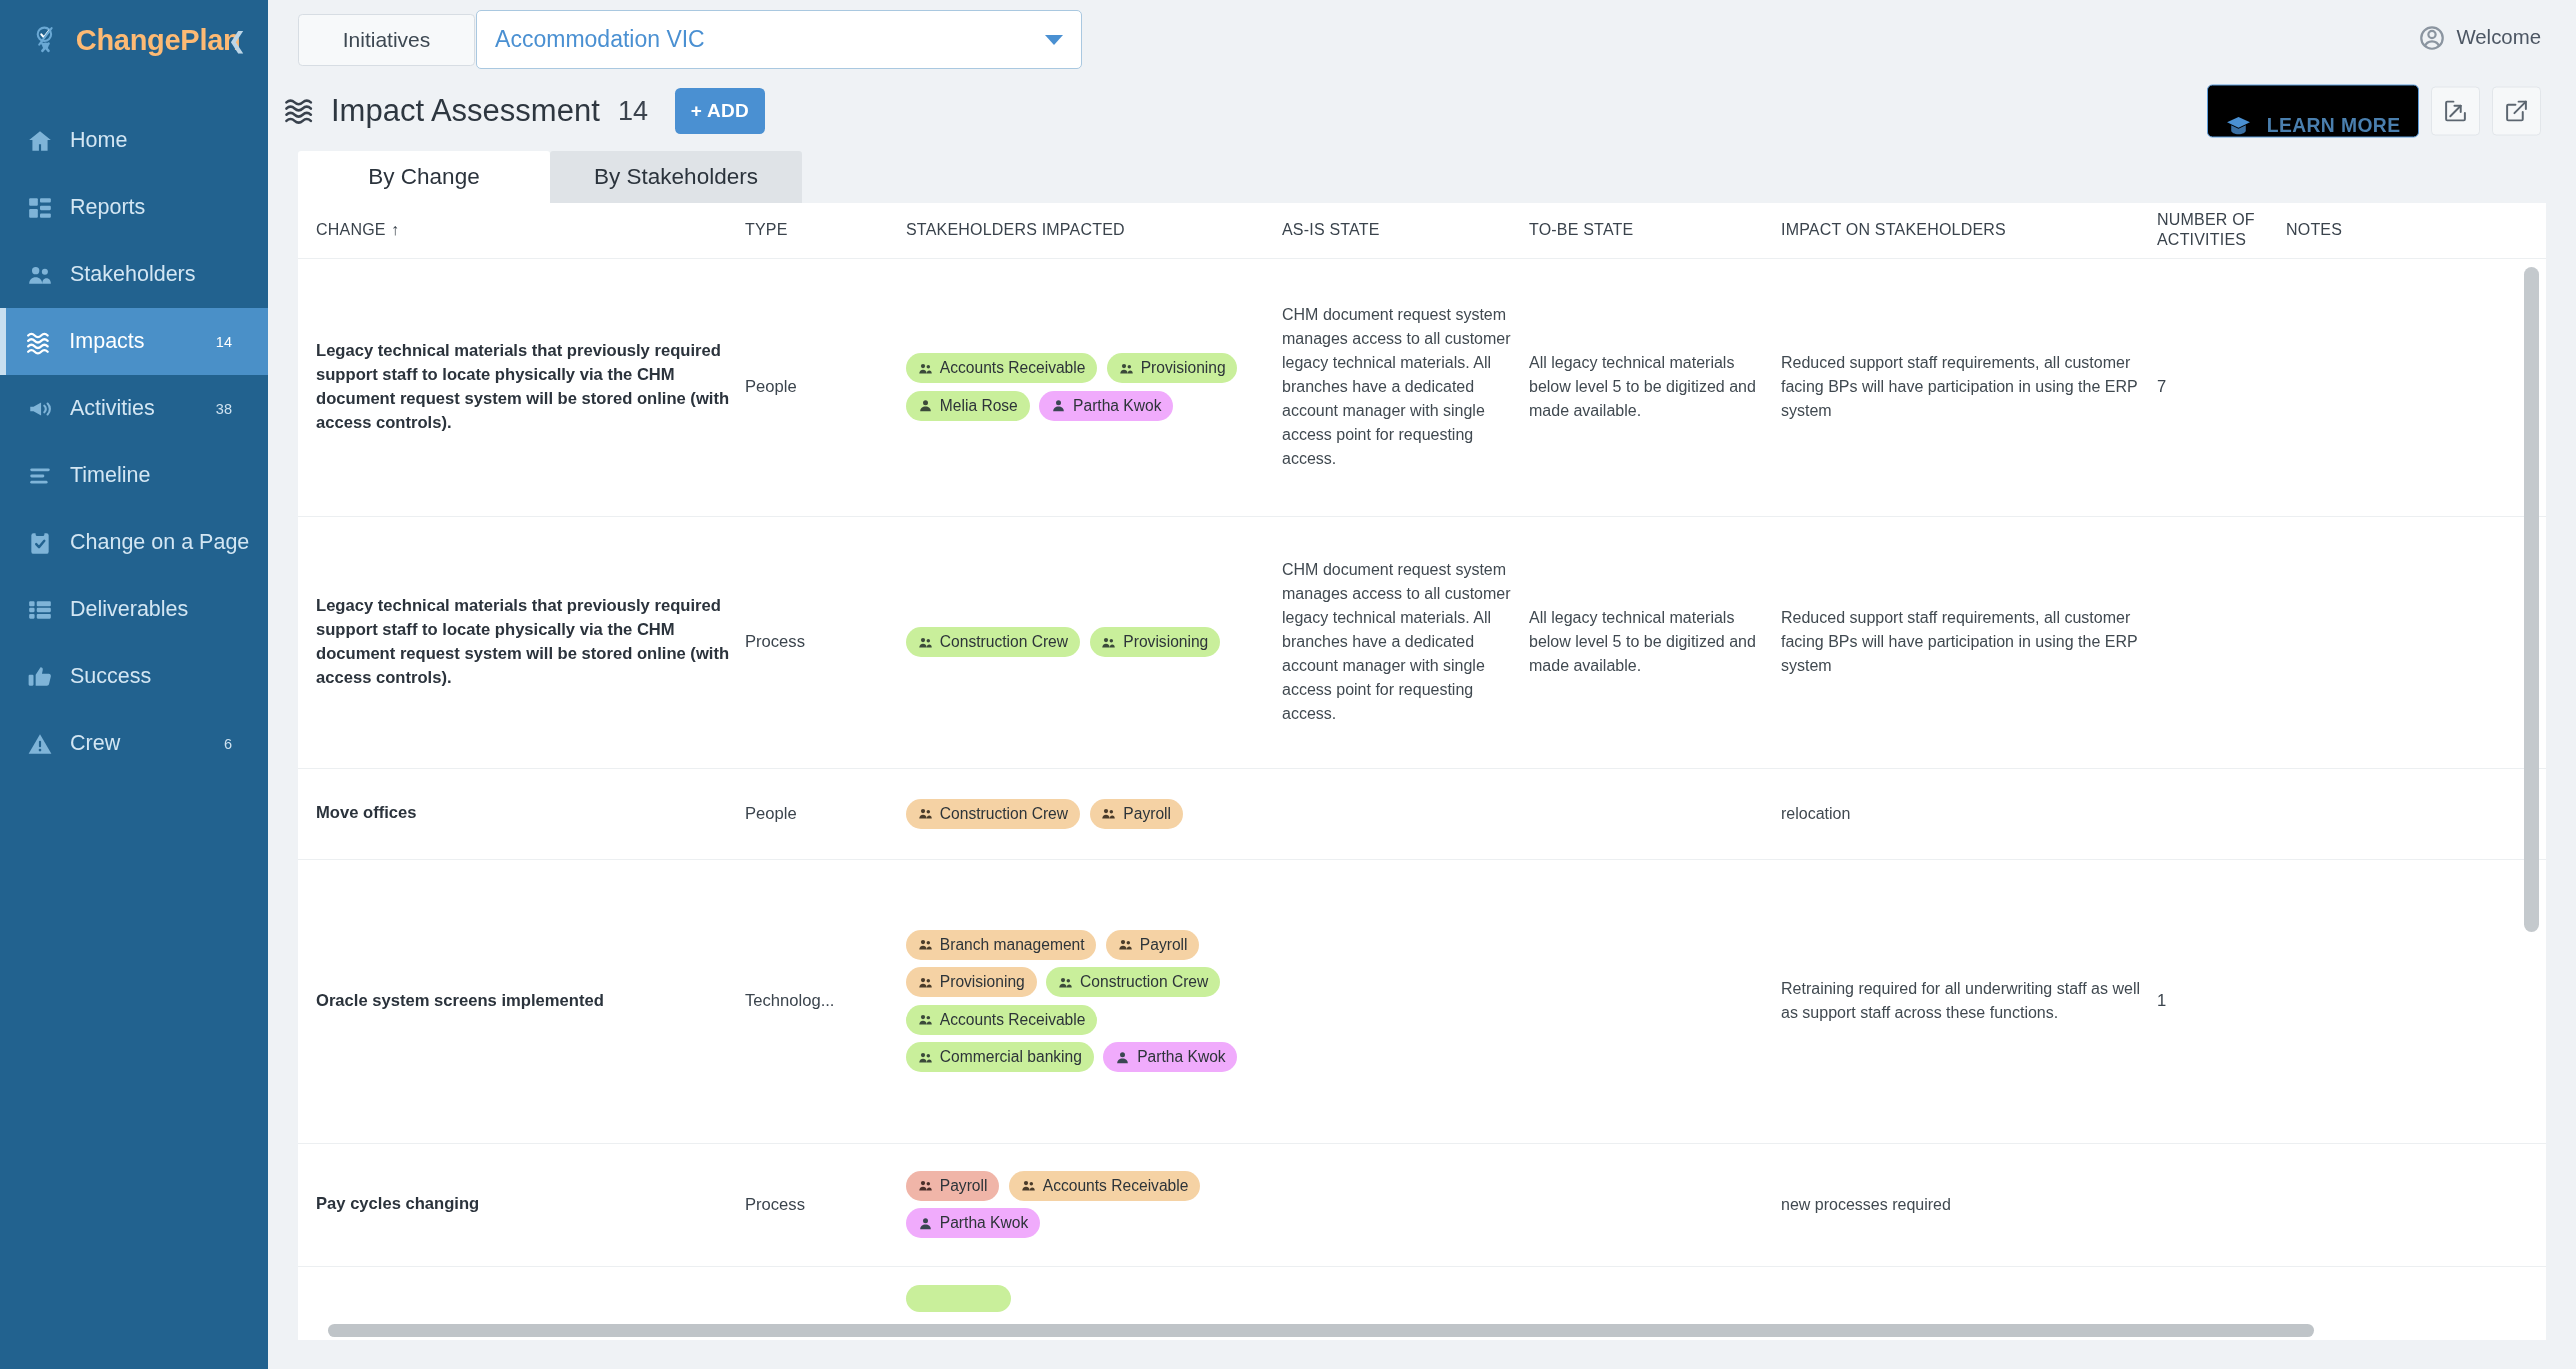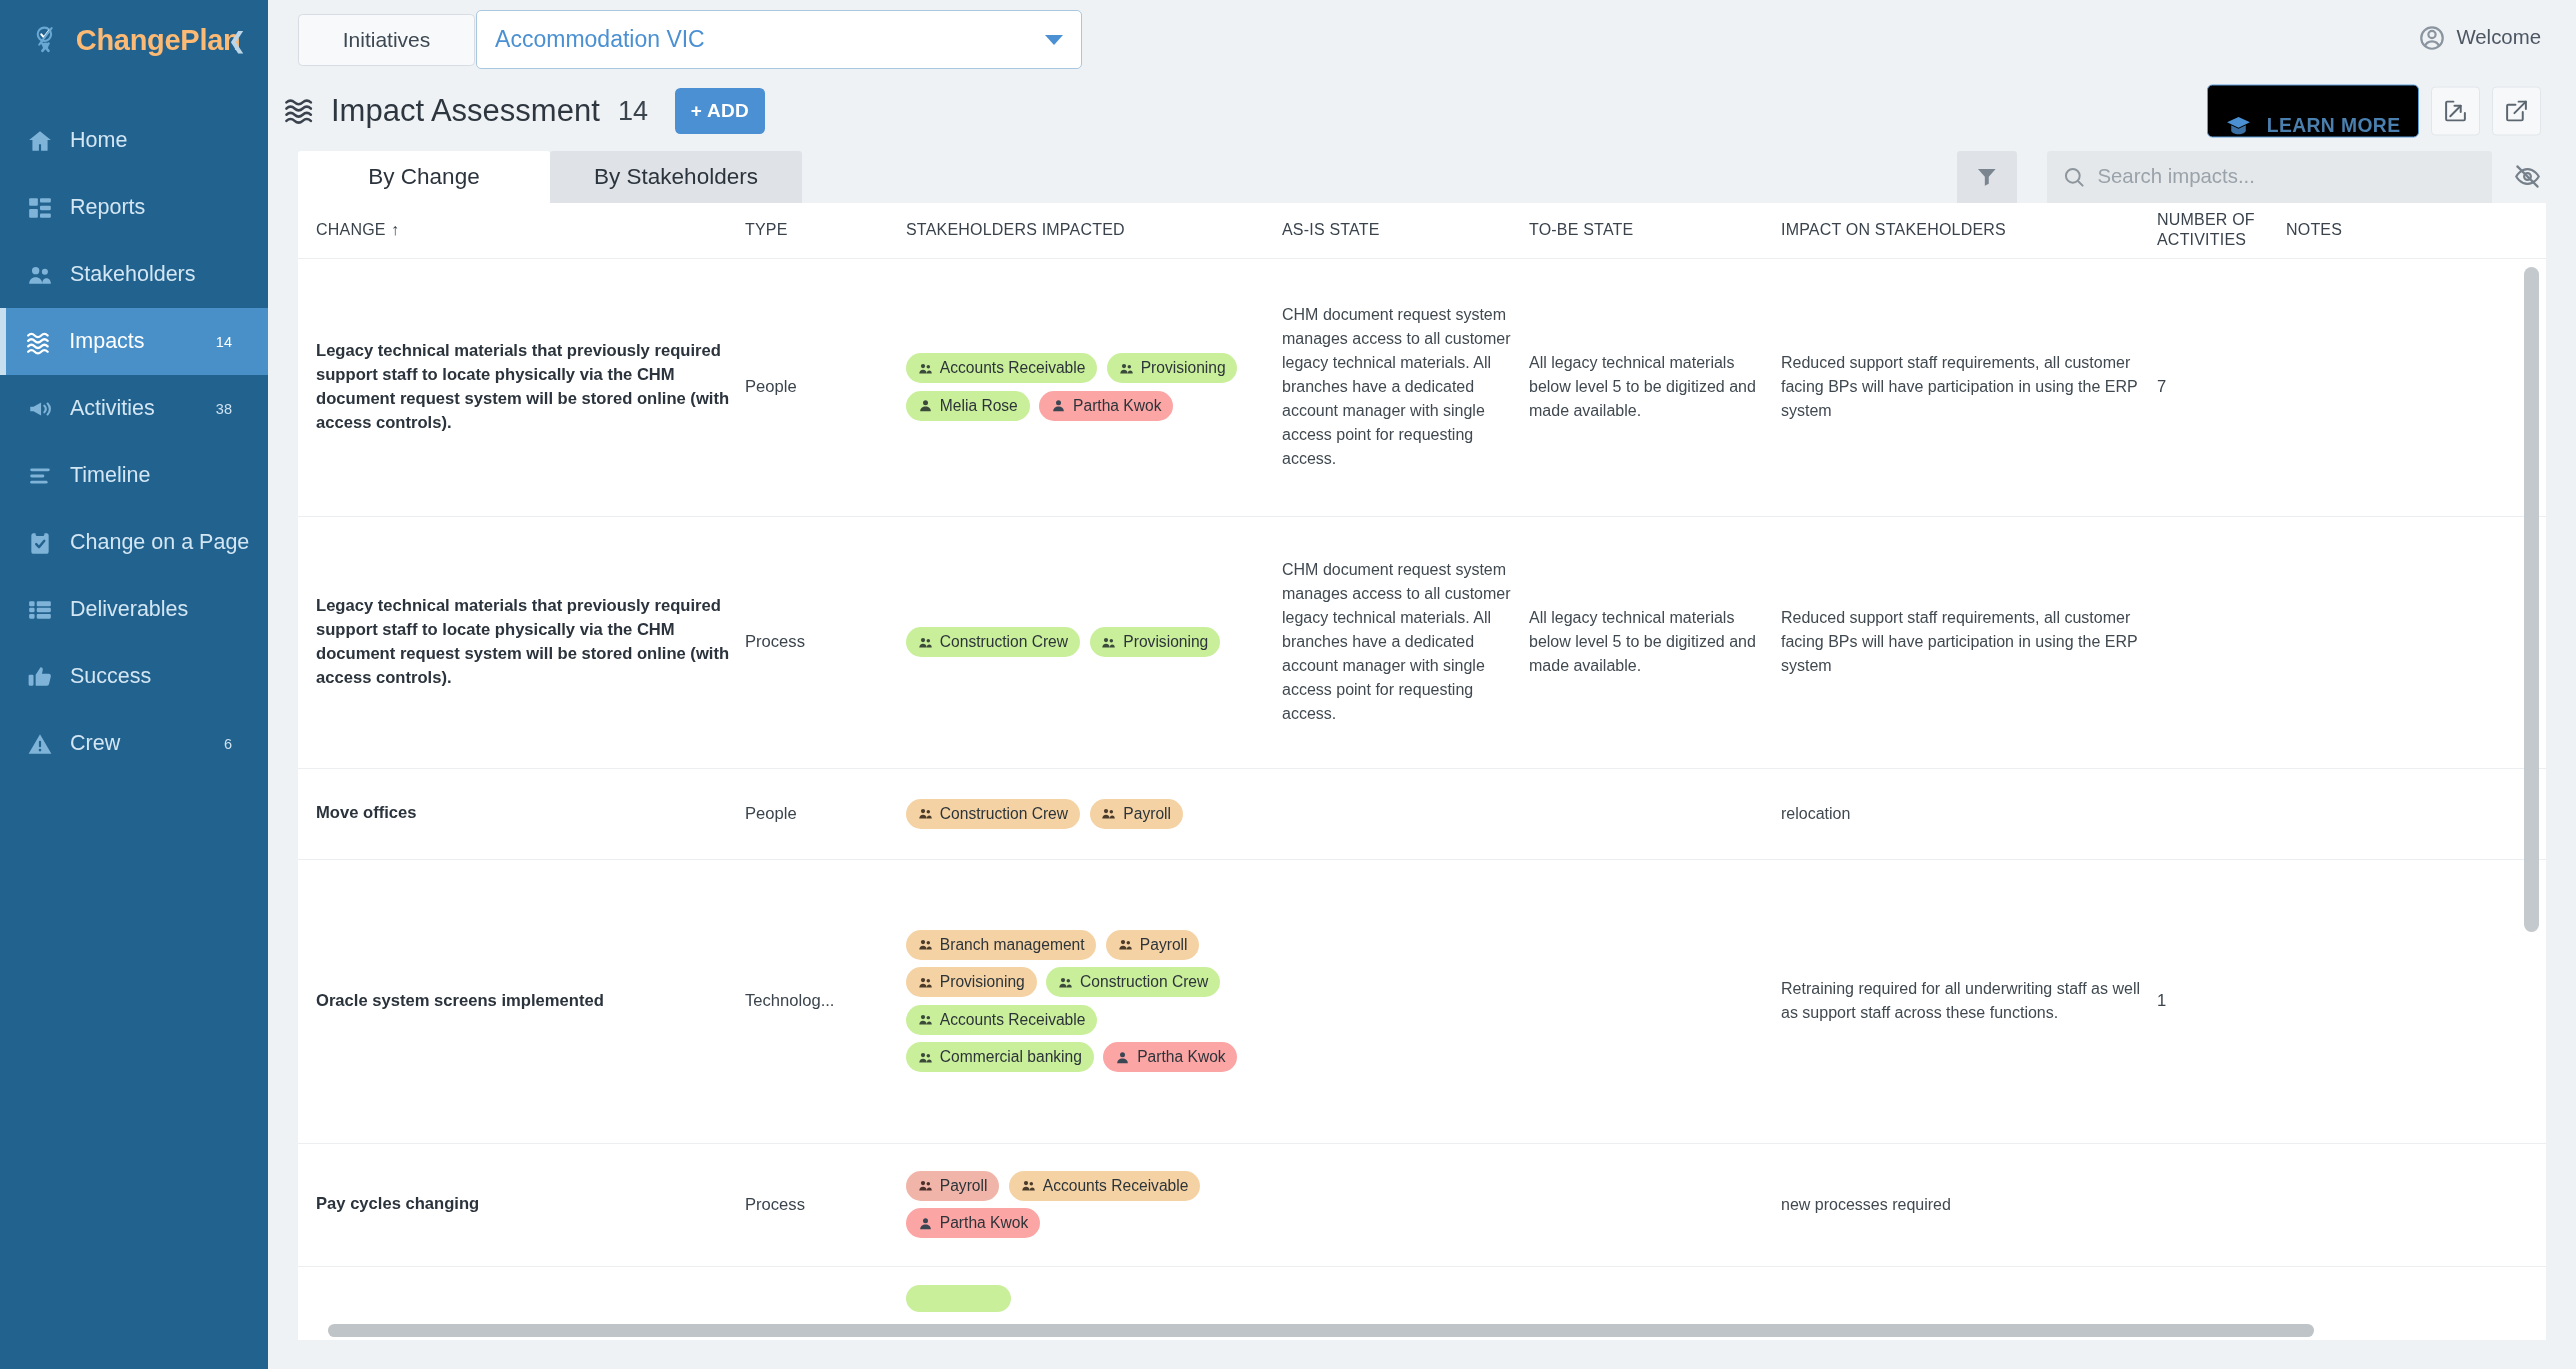--- a/index.html
+++ b/index.html
@@ -228,21 +228,21 @@
 
   .chips { display: flex; flex-wrap: wrap; gap: 7.5px 9.7px; }
   .chip {
     display: inline-flex; align-items: center; gap: 7px;
     height: 30px; padding: 0 11.8px; border-radius: 15px;
     font-size: 15.6px; color: #2d3439; white-space: nowrap;
   }
   .chip .cico { width: 15px; height: 15px; display: block; flex: 0 0 15px; }
   .chip.green  { background: #c9ef9b; }
   .chip.orange { background: #f5d2a4; }
-  .chip.blue   { background: #fca5a5; }
+  .chip.blue   { background: #f0abfc; }
   .chip.red    { background: #f0b5a8; }
 
   
   .vscroll {
     position: absolute; top: 64px; right: 7.5px; width: 15px; height: 665px;
     background: #c4c9cd; border-radius: 7.5px;
   }
   .hscroll-track {
     position: absolute; left: 0; right: 0; bottom: 0; height: 18px;
     background: #ffffff;
@@ -460,47 +460,20 @@
         </div>
       </div>
     </div>
 
     <div class="panel">
 
       <div class="tabs-row">
         <div class="tab active">By Change</div>
         <div class="tab inactive">By Stakeholders</div>
 
-        <div class="tabs-right">
-          <div class="filter-btn">
-            <span>
-              <svg viewBox="0 0 24 24" fill="currentColor">
-                  <path d="M3 4h18l-7 8v7l-4 2v-9z"></path>
-                </svg>
-            </span>
-          </div>
-          <div class="search-box">
-            <span class="sico">
-              <svg viewBox="0 0 24 24" fill="none" stroke="currentColor" stroke-width="2" stroke-linecap="round">
-                <circle cx="11" cy="11" r="7"></circle>
-                  <path d="M16.5 16.5 L21 21"></path>
-              </svg>
-            </span>
-            <span class="search-ph">Search impacts...</span>
-          </div>
-          <div class="eye-btn">
-            <span>
-              <svg viewBox="0 0 24 24" fill="none" stroke="currentColor" stroke-width="1.9" stroke-linecap="round">
-                <path d="M2 12s3.6-6.5 10-6.5S22 12 22 12s-3.6 6.5-10 6.5S2 12 2 12z"></path>
-                <circle cx="12" cy="12" r="3"></circle>
-                  <path d="M3 3 L21 21"></path>
-              </svg>
-            </span>
-          </div>
-        </div>
       </div>
 
       <div class="table-wrap">
 
         <div class="thead">
           <div class="th c-change">
             <span>CHANGE</span><span class="sortarrow">↑</span>
           </div>
           <div class="th c-type">TYPE</div>
           <div class="th c-stake">STAKEHOLDERS IMPACTED</div>

